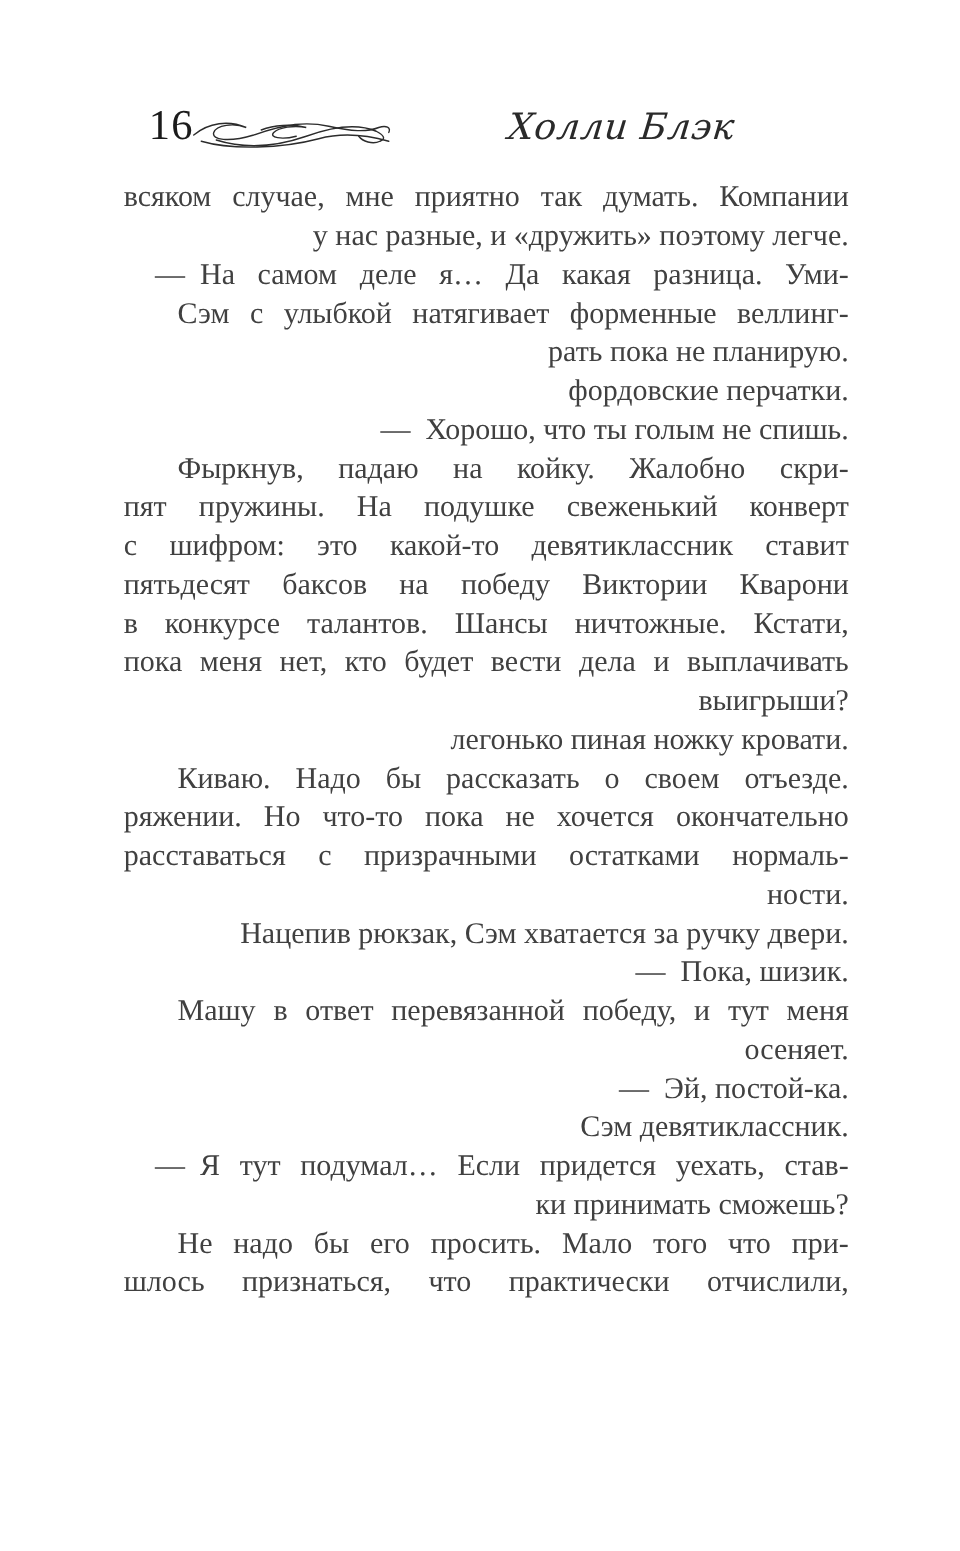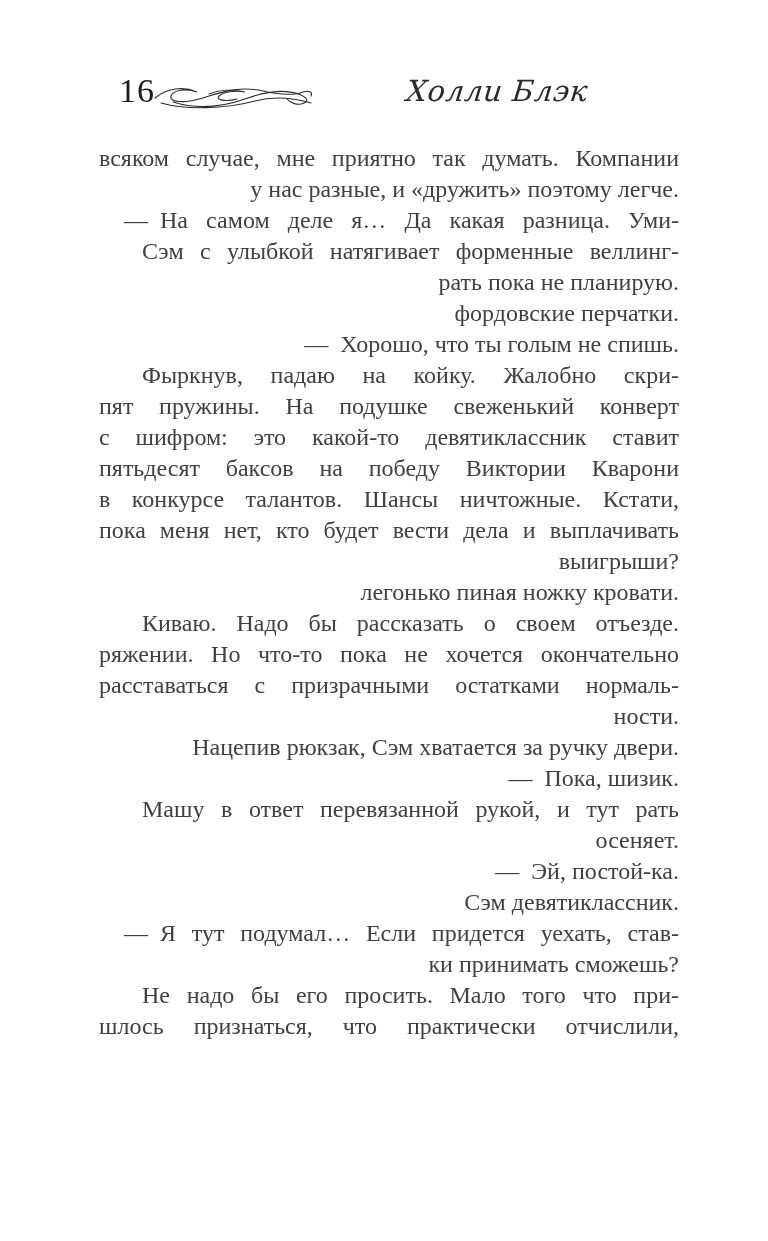--- a/index.html
+++ b/index.html
@@ -5,21 +5,21 @@
   html, body { margin: 0; padding: 0; }
   body { background: #ffffff; font-family: "Liberation Serif", "DejaVu Serif", serif; }
   .page {
     position: relative;
     width: 768px;
     height: 1241px;
     background: #ffffff;
     overflow: hidden;
     color: #1e1e1e;
   }
-  .running-head { position: absolute; left: 0; top: 0; width: 672px; height: 130px; }
+  .running-head { position: absolute; left: 0; top: 10px; width: 672px; height: 130px; }
   .pagenum {
     position: absolute;
     left: 119px;
     top: 74px;
     font-size: 34px;
     line-height: 34px;
     color: #1b1b1b;
     letter-spacing: 1px;
   }
   .flourish {
@@ -101,21 +101,21 @@
       <div class="line j">в конкурсе талантов. Шансы ничтожные. Кстати,</div>
       <div class="line j">пока меня нет, кто будет вести дела и выплачивать</div>
       <div class="line">выигрыши?</div>
       <div class="line">легонько пиная ножку кровати.</div>
       <div class="line j ip">Киваю. Надо бы рассказать о своем отъезде.</div>
       <div class="line j">ряжении. Но что-то пока не хочется окончательно</div>
       <div class="line j">расставаться с призрачными остатками нормаль-</div>
       <div class="line">ности.</div>
       <div class="line ip">Нацепив рюкзак, Сэм хватается за ручку двери.</div>
       <div class="line id">— Пока, шизик.</div>
-      <div class="line j ip">Машу в ответ перевязанной рукой, и тут рать</div>
+      <div class="line j ip">Машу в ответ перевязанной победу, и тут меня</div>
       <div class="line">осеняет.</div>
       <div class="line id">— Эй, постой-ка.</div>
       <div class="line ip">Сэм девятиклассник.</div>
       <div class="line j id">— Я тут подумал… Если придется уехать, став-</div>
       <div class="line">ки принимать сможешь?</div>
       <div class="line j ip">Не надо бы его просить. Мало того что при-</div>
       <div class="line j">шлось признаться, что практически отчислили,</div>
     </main>
 
 </div>

